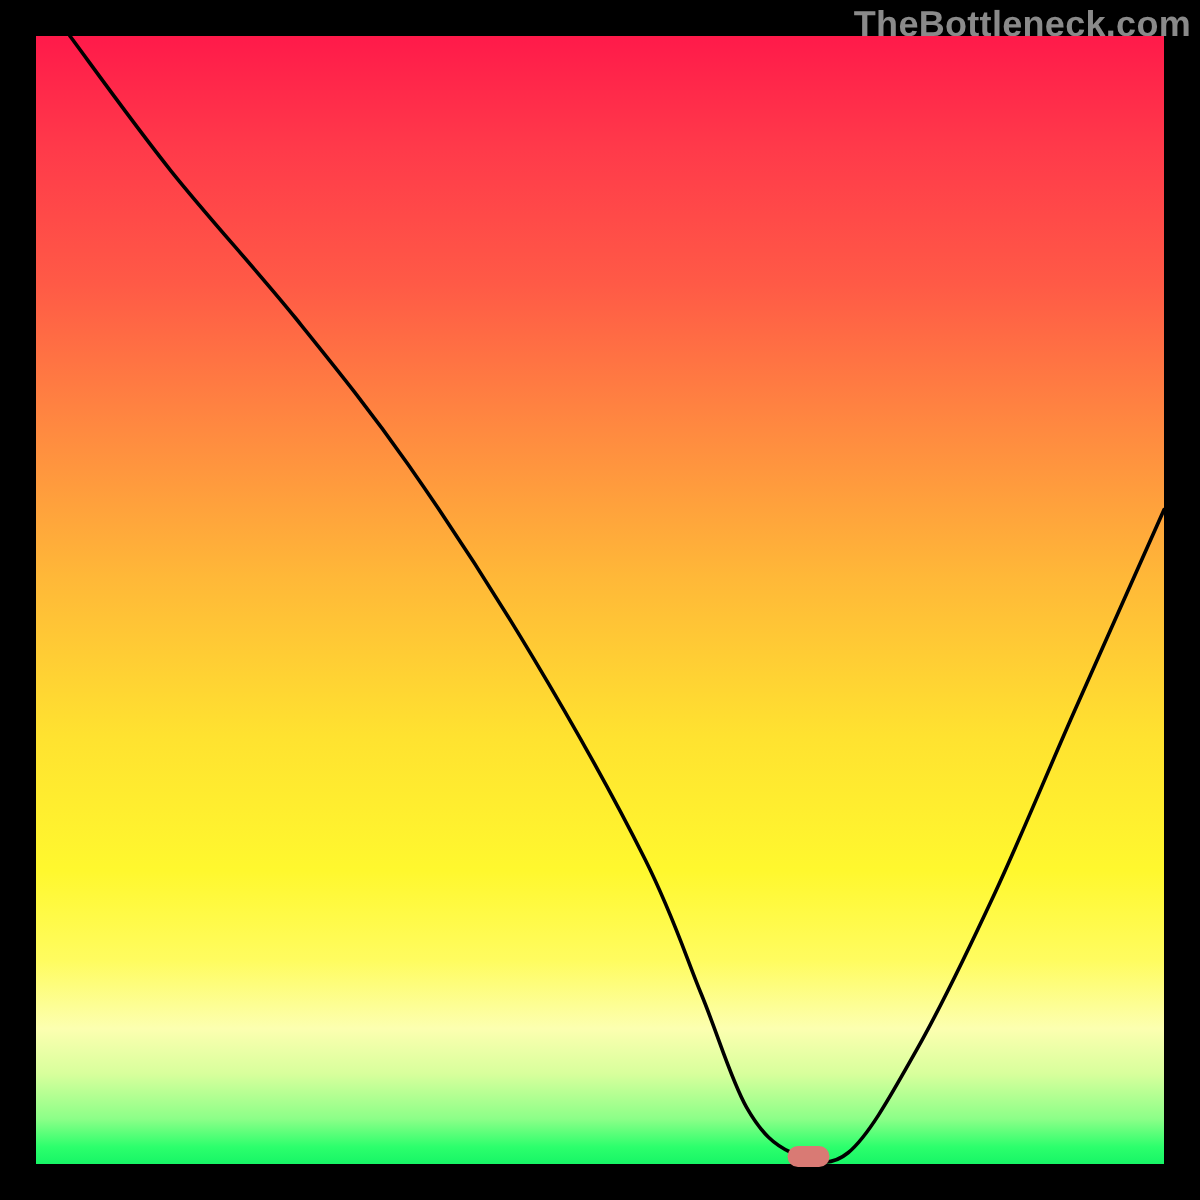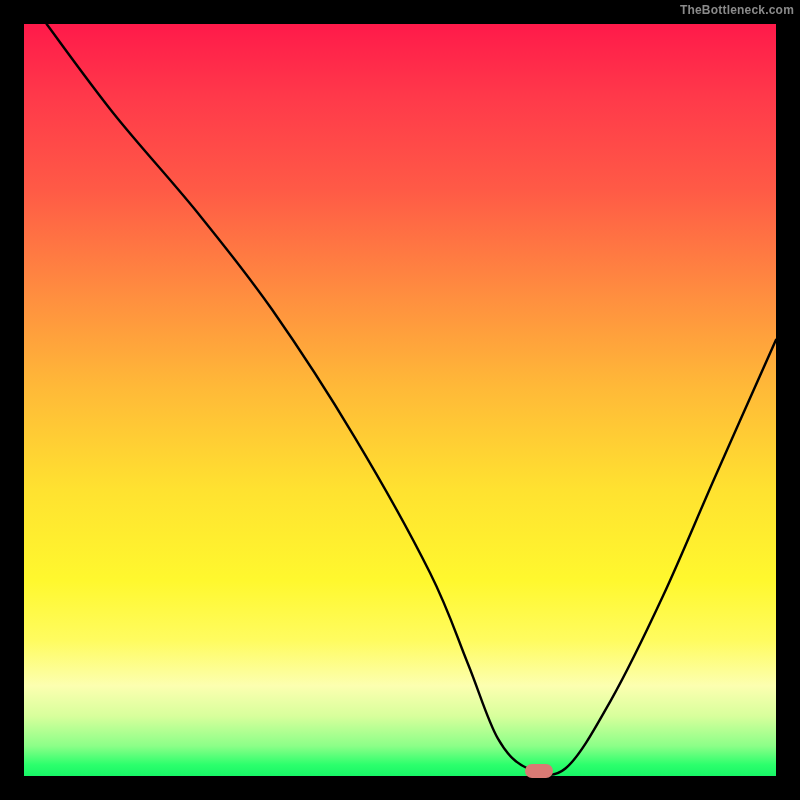--- a/index.html
+++ b/index.html
@@ -35,21 +35,21 @@
       #8cff88 96%,
       #2cff6c 98.5%,
       #17f566 100%
     );
   }
   .watermark {
     position: absolute;
     top: 3px;
     right: 6px;
     font-family: Arial, Helvetica, sans-serif;
-    font-size: 12px;
+    font-size: 24px;
     font-weight: 600;
     color: #8a8a8a;
     letter-spacing: 0.2px;
   }
   svg.curve {
     position: absolute;
     left: 0;
     top: 0;
     width: 752px;
     height: 752px;

